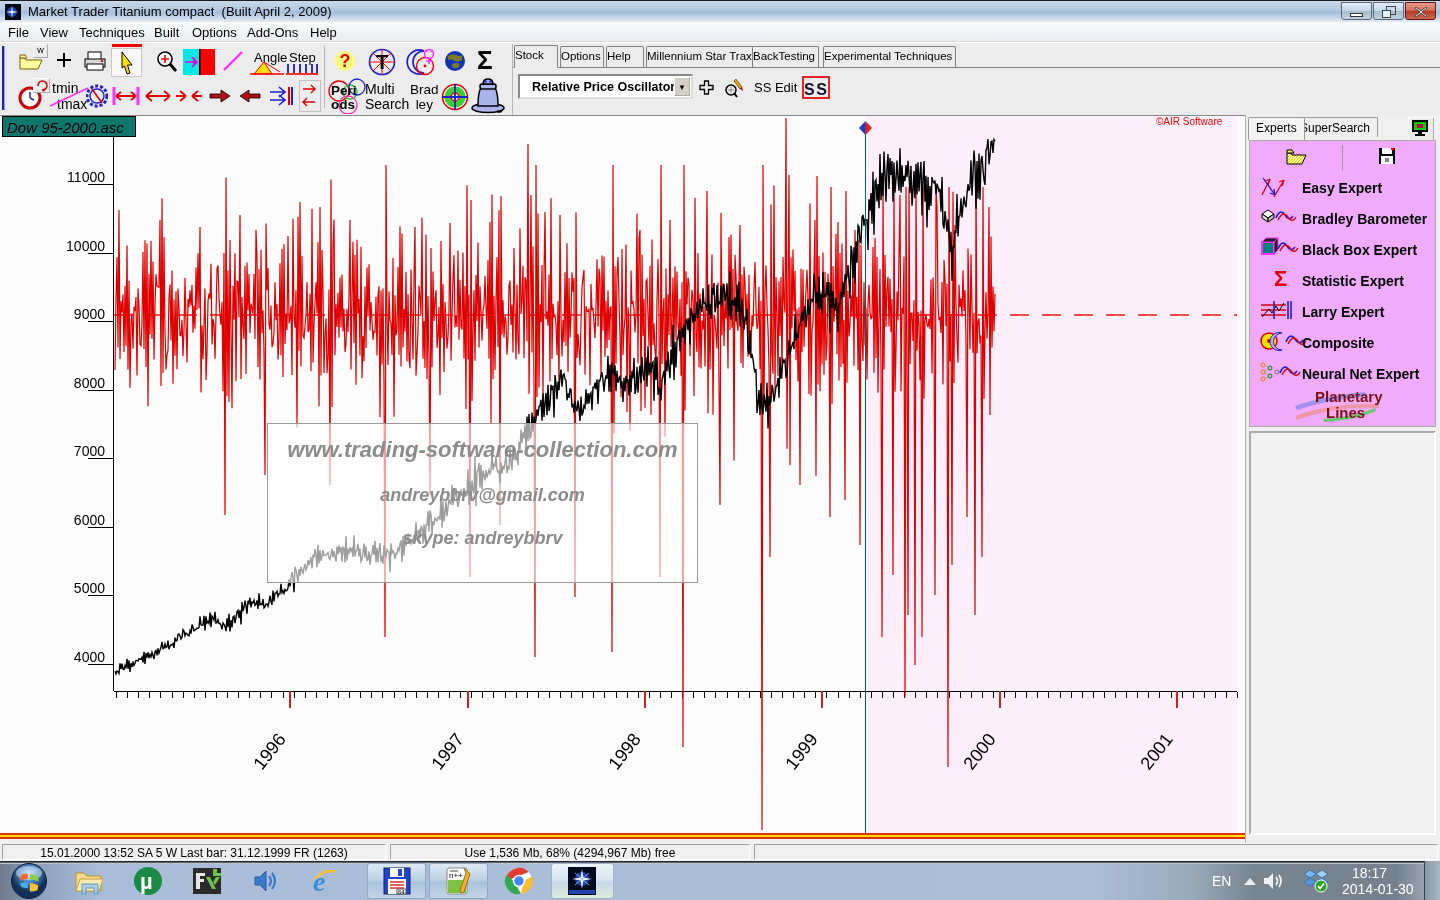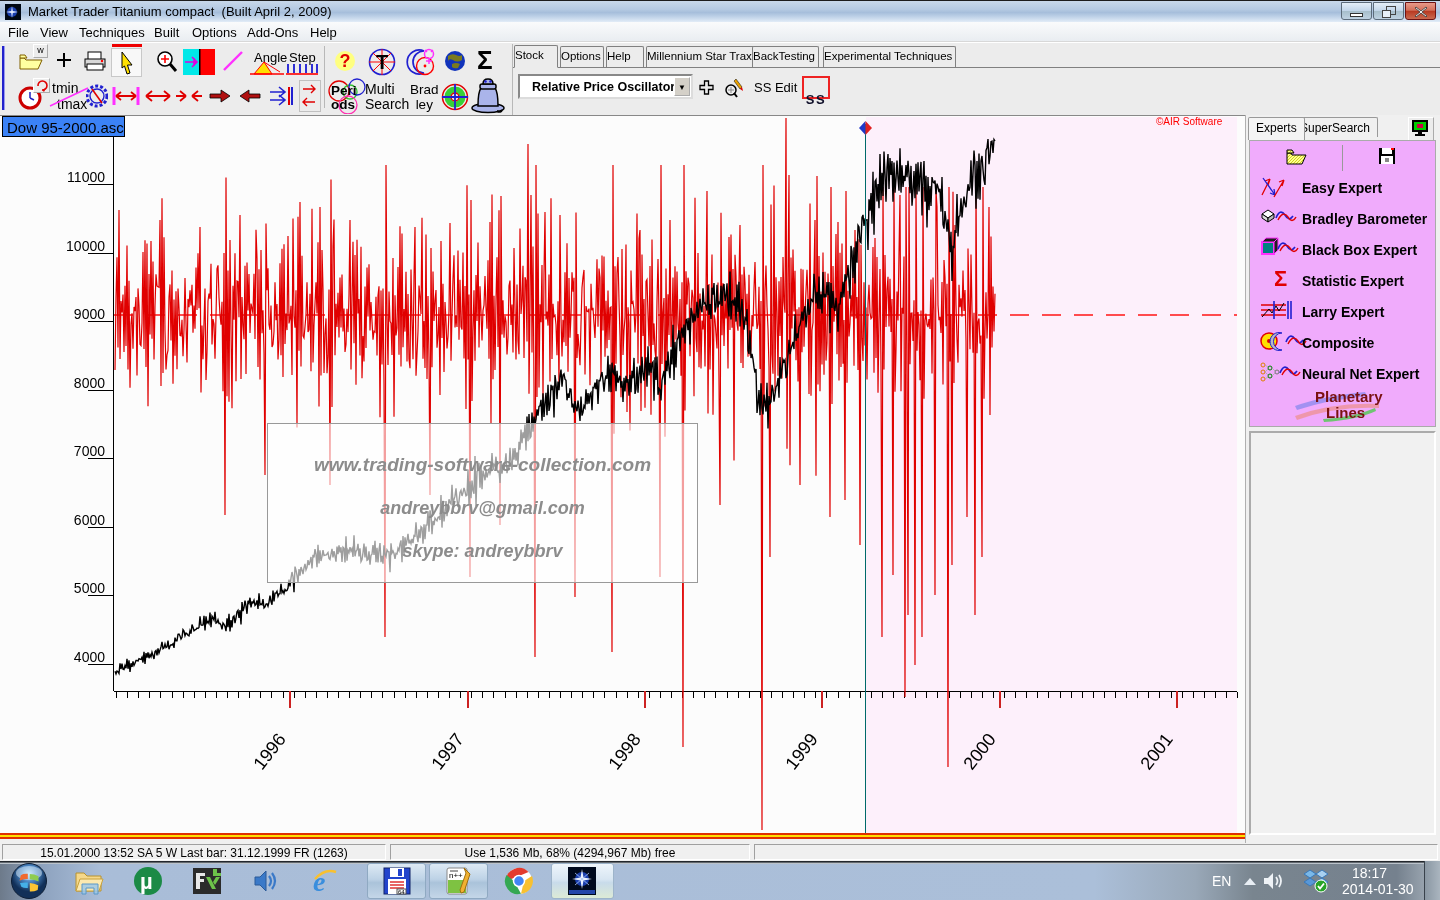--- a/index.html
+++ b/index.html
@@ -16,21 +16,21 @@
 .grip{left:2px;top:46px;width:3px;height:64px;border-left:2px solid #2222cc;border-right:1px solid #9999ee}
 .tbtxt{font-size:11px;color:#000}
 #tabpanel{left:512px;top:44px;width:928px;height:71px;background:#ececec;border-left:1px solid #b8b8b8}
 .tab{position:absolute;top:2px;height:21px;background:#ececec;border:1px solid #808080;border-bottom:none;border-radius:2px 2px 0 0;font-size:11.5px;padding:3px 0 0 0;color:#000;white-space:nowrap;overflow:hidden}
 .tabline{position:absolute;left:0;top:23px;width:928px;border-top:1px solid #808080}
 #combo{position:absolute;left:5px;top:30px;width:175px;height:25px;background:#fff;border:2px inset #dcdcdc;font-size:12.5px;font-weight:bold;padding:4px 0 0 12px;color:#000}
 #combobtn{position:absolute;left:154px;top:1px;width:16px;height:19px;background:#d4d0c8;border:1px outset #fff;font-size:8px;text-align:center;padding-top:5px}
 #chart{left:0;top:115px;width:1245px;height:718px;background:#fcfcfc;border-top:1px solid #888}
 #graybottom{left:0;top:839px;width:1245px;height:4px;background:#f0f0f0}
 #pink{left:866px;top:1px;width:371px;height:717px;background:#fdf0fb}
-#dowlabel{left:2px;top:0px;width:123px;height:21px;background:#3b82f6;border:1px solid #000;font-size:15px;padding:2px 0 0 4px;color:#000;white-space:nowrap;overflow:hidden}
+#dowlabel{left:2px;top:0px;width:134px;height:21px;background:#0f766e;border:1px solid #000;font-style:italic;font-size:15px;padding:2px 0 0 4px;color:#000;white-space:nowrap;overflow:hidden}
 #wm{left:267px;top:307px;width:431px;height:160px;background:rgba(255,255,255,0.62);border:1px solid #999;color:#8c8c8c;font-weight:bold;font-style:italic;text-align:center}
 #air{left:1156px;top:0px;color:#ff0000;font-size:10px}
 #chartbottom{left:0px;top:833px;width:1245px;height:6px;background:#ffe000;border-top:2px solid #e03000;border-bottom:2px solid #e03000}
 #rpanel{left:1245px;top:115px;width:195px;height:728px;background:#f0f0f0;border-left:1px solid #b0b0b0}
 .rtab{position:absolute;height:20px;background:#f0f0f0;border:1px solid #999;border-bottom:none;border-radius:2px 2px 0 0;font-size:12px;padding:3px 7px 0 7px;color:#000}
 #expbox{position:absolute;left:3px;top:25px;width:187px;height:287px;border:1px solid #aaa;background:#f0abfc}
 #emptybox{position:absolute;left:3px;top:316px;width:187px;height:404px;border:2px inset #fff;background:#f1f1f1}
 .expitem{position:absolute;font-weight:bold;font-size:14px;color:#000}
 #status{left:0;top:843px;width:1440px;height:18px;background:#f0f0f0;font-size:12px;color:#000}
 .spanel{position:absolute;top:1px;height:16px;border:1px solid;border-color:#a0a0a0 #fff #fff #a0a0a0;padding:1px 0 0 0;text-align:center}
@@ -216,21 +216,21 @@
       <path d="M5.5 1 L9.5 1 L9.5 5.5 L14 5.5 L14 9.5 L9.5 9.5 L9.5 14 L5.5 14 L5.5 9.5 L1 9.5 L1 5.5 L5.5 5.5 Z" fill="#ececec" stroke="#000" stroke-width="1.3"></path>
     </svg>
    <svg style="position:absolute;left:210px;top:33px" width="22" height="22" viewBox="0 0 22 22">
       <circle cx="8" cy="13" r="5" fill="none" stroke="#000" stroke-width="1.5"></circle>
       <path d="M8 10 L8 16 M5 13 L11 13" stroke="#888" stroke-width="1"></path>
       <path d="M11 16 L14 20" stroke="#000" stroke-width="2"></path>
       <path d="M13 2 L19 10 L17 12 L11 4 Z" fill="#e8a000" stroke="#000" stroke-width="0.5"></path>
       <path d="M17 12 L19 10 L20 14 Z" fill="#e00000"></path>
     </svg>
    <div style="position:absolute;left:241px;top:36px;font-size:13px;color:#000">SS Edit</div>
-   <div style="position:absolute;left:289px;top:32px;width:28px;height:23px;border:2px solid #ee2222;background:#ececec;font-size:13px;font-weight:bold;text-align:center;padding-top:14px;color:#10102a;letter-spacing:1.5px">SS</div>
+   <div style="position:absolute;left:289px;top:32px;width:28px;height:23px;border:2px solid #ee2222;background:#ececec;font-size:16px;font-weight:bold;text-align:center;padding-top:3px;color:#10102a;letter-spacing:1.5px">SS</div>
 </div>
 <div class="abs" id="chart">
  <div class="abs" id="pink"></div>
  <svg class="abs" style="left:0;top:0" width="1245" height="718" viewBox="0 0 1245 718">
 <g shape-rendering="crispEdges" stroke="#000" stroke-width="1">
 <line x1="113.5" y1="21.0" x2="113.5" y2="575.0"></line>
 <line x1="113.5" y1="575.5" x2="1237" y2="575.5"></line>
 <line x1="88" y1="68.5" x2="113" y2="68.5"></line>
 <line x1="88" y1="137.0" x2="113" y2="137.0"></line>
 <line x1="88" y1="205.5" x2="113" y2="205.5"></line>
@@ -364,21 +364,21 @@
 <text x="1149" y="655.0" font-size="18" fill="#000" transform="rotate(-52 1149 655.0)">2001</text>
 <line x1="114" y1="199.0" x2="1237" y2="199.0" stroke="#ff1515" stroke-width="1.6" stroke-dasharray="19 13"></line>
 <polyline points="115,369.1 116,295.7 117,256.3 118,346.4 119,208.9 120,357.9 121,300.1 122,311.5 123,293.6 124,351.1 125,284.7 126,345.0 127,244.5 128,368.5 129,279.7 130,386.8 131,323.0 132,312.3 133,347.8 134,305.9 135,310.0 136,296.0 137,374.5 138,287.4 139,304.8 140,343.4 141,344.7 142,322.0 143,251.1 144,347.9 145,239.3 146,366.1 147,242.5 148,405.3 149,272.9 150,333.4 151,240.0 152,337.7 153,260.6 154,358.4 155,304.5 156,273.3 157,284.9 158,285.7 159,286.2 160,219.0 161,384.9 162,197.2 163,371.9 164,236.2 165,329.5 166,368.4 167,353.8 168,349.5 169,296.0 170,283.4 171,339.5 172,269.4 173,382.8 174,298.4 175,354.8 176,290.2 177,368.3 178,287.6 179,307.0 180,334.3 181,334.8 182,318.7 183,355.2 184,328.4 185,277.0 186,322.0 187,361.4 188,297.9 189,306.3 190,289.2 191,304.4 192,283.8 193,331.8 194,304.6 195,327.8 196,266.6 197,309.0 198,252.3 199,307.3 200,226.0 201,391.4 202,324.4 203,358.2 204,321.7 205,287.4 206,379.0 207,351.2 208,300.0 209,292.5 210,297.8 211,262.8 212,343.6 213,318.1 214,323.1 215,357.7 216,314.7 217,267.8 218,264.3 219,296.1 220,313.8 221,323.6 222,300.7 223,390.3 224,252.1 225,514.0 226,176.6 227,395.3 228,269.5 229,400.7 230,239.0 231,327.9 232,407.3 233,284.8 234,318.7 235,252.3 236,380.3 237,280.1 238,280.7 239,316.3 240,214.0 241,377.9 242,295.9 243,323.8 244,338.3 245,264.8 246,373.1 247,261.6 248,309.5 249,272.9 250,331.9 251,302.6 252,306.8 253,313.0 254,272.8 255,338.1 256,228.7 257,257.3 258,365.9 259,268.2 260,378.4 261,248.9 262,332.2 263,309.2 264,351.9 265,474.0 266,222.6 267,289.3 268,267.2 269,323.5 270,328.8 271,304.6 272,346.1 273,343.3 274,330.5 275,281.2 276,319.3 277,303.1 278,358.4 279,339.1 280,262.2 281,354.2 282,247.7 283,376.1 284,243.2 285,343.0 286,312.5 287,329.1 288,235.0 289,322.5 290,317.6 291,304.7 292,374.0 293,217.5 294,315.3 295,326.7 296,289.2 297,426.4 298,215.7 299,349.8 300,201.0 301,365.5 302,254.7 303,334.8 304,336.9 305,325.8 306,313.5 307,281.2 308,330.9 309,328.8 310,292.7 311,370.2 312,207.8 313,361.4 314,323.6 315,302.8 316,281.3 317,312.5 318,241.2 319,405.6 320,206.1 321,374.4 322,248.9 323,287.7 324,371.9 325,333.4 326,317.4 327,372.3 328,354.9 329,288.5 330,484.0 331,178.4 332,405.9 333,245.2 334,218.6 335,354.2 336,302.8 337,325.9 338,291.7 339,336.4 340,276.4 341,326.5 342,273.6 343,330.5 344,307.5 345,350.9 346,343.4 347,307.7 348,331.1 349,294.0 350,219.0 351,368.6 352,297.7 353,240.7 354,342.3 355,254.0 356,383.7 357,238.7 358,312.5 359,298.1 360,354.4 361,245.8 362,377.2 363,335.1 364,360.6 365,285.6 366,347.0 367,266.4 368,315.6 369,263.2 370,329.4 371,301.1 372,320.4 373,338.6 374,330.2 375,331.2 376,295.8 377,354.4 378,294.7 379,285.3 380,416.2 381,289.5 382,363.5 383,287.4 384,382.9 385,636.0 386,164.0 387,314.1 388,364.1 389,290.4 390,320.2 391,322.2 392,353.9 393,256.9 394,415.8 395,294.2 396,334.4 397,327.0 398,266.0 399,353.7 400,225.3 401,365.4 402,232.4 403,346.2 404,308.1 405,330.6 406,270.8 407,360.6 408,292.9 409,357.7 410,367.2 411,268.5 412,319.4 413,358.2 414,276.0 415,226.0 416,374.7 417,353.0 418,330.0 419,284.5 420,296.1 421,312.9 422,216.7 423,357.8 424,320.0 425,366.9 426,233.5 427,378.0 428,294.9 429,356.7 430,494.0 431,247.0 432,366.3 433,270.6 434,320.0 435,299.8 436,289.1 437,346.8 438,334.3 439,305.9 440,394.0 441,240.0 442,337.0 443,282.8 444,371.1 445,301.1 446,320.9 447,347.5 448,335.7 449,310.3 450,222.0 451,359.8 452,313.5 453,277.6 454,254.3 455,326.4 456,314.3 457,325.9 458,249.5 459,338.8 460,278.7 461,325.6 462,328.5 463,251.5 464,357.4 465,284.9 466,408.0 467,184.2 468,358.4 469,293.4 470,576.0 471,198.9 472,399.9 473,329.0 474,289.3 475,359.7 476,273.9 477,320.1 478,241.6 479,346.4 480,285.2 481,310.9 482,339.6 483,309.4 484,304.1 485,275.0 486,306.6 487,327.8 488,259.2 489,357.8 490,221.0 491,422.4 492,193.5 493,378.2 494,294.7 495,369.0 496,298.7 497,256.2 498,346.0 499,209.3 500,524.0 501,195.0 502,333.6 503,299.2 504,336.8 505,314.9 506,320.8 507,353.5 508,336.7 509,284.8 510,279.5 511,323.9 512,303.5 513,351.4 514,246.9 515,307.4 516,358.6 517,283.4 518,340.1 519,353.3 520,227.5 521,312.9 522,298.9 523,264.8 524,357.0 525,276.2 526,279.6 527,340.5 528,143.0 529,392.8 530,304.0 531,194.0 532,351.6 533,245.5 534,385.6 535,656.0 536,164.0 537,396.0 538,212.4 539,386.4 540,303.2 541,321.3 542,263.9 543,397.4 544,272.2 545,211.0 546,318.4 547,310.6 548,324.6 549,273.6 550,380.4 551,197.3 552,358.1 553,302.7 554,315.5 555,314.3 556,323.7 557,354.2 558,300.3 559,386.2 560,214.0 561,315.9 562,355.4 563,318.8 564,341.3 565,271.3 566,344.9 567,242.2 568,370.8 569,277.0 570,336.8 571,314.4 572,271.3 573,290.7 574,276.8 575,596.0 576,211.5 577,357.1 578,333.0 579,347.4 580,364.3 581,322.3 582,286.7 583,276.1 584,268.9 585,373.4 586,305.1 587,310.0 588,310.6 589,307.6 590,384.2 591,282.7 592,309.2 593,306.7 594,322.6 595,336.9 596,305.0 597,258.2 598,325.7 599,267.6 600,276.5 601,376.1 602,254.5 603,329.4 604,255.4 605,355.8 606,299.7 607,347.3 608,289.4 609,338.9 610,306.9 611,306.1 612,651.0 613,164.0 614,432.8 615,265.3 616,362.7 617,272.1 618,256.0 619,299.7 620,336.1 621,396.2 622,247.9 623,354.0 624,329.1 625,316.6 626,243.4 627,411.0 628,306.3 629,322.1 630,429.5 631,269.6 632,303.0 633,301.0 634,308.5 635,331.4 636,312.2 637,212.4 638,362.6 639,237.6 640,229.0 641,410.0 642,253.4 643,335.1 644,298.1 645,406.8 646,280.5 647,278.6 648,314.0 649,345.2 650,265.1 651,413.8 652,238.5 653,343.9 654,322.4 655,349.7 656,359.2 657,299.2 658,257.9 659,313.7 660,576.0 661,164.0 662,363.0 663,311.2 664,297.1 665,435.8 666,267.4 667,359.7 668,293.3 669,333.9 670,219.0 671,345.9 672,322.2 673,276.5 674,346.3 675,265.3 676,338.6 677,270.5 678,322.7 679,334.5 680,298.1 681,374.8 682,281.2 683,746.0 684,164.0 685,409.6 686,270.3 687,303.4 688,276.7 689,283.2 690,355.2 691,310.1 692,288.7 693,296.7 694,395.3 695,196.8 696,337.1 697,351.1 698,252.1 699,366.2 700,292.5 701,367.4 702,319.6 703,328.5 704,304.5 705,365.6 706,290.3 707,190.0 708,412.5 709,282.9 710,368.4 711,311.0 712,253.5 713,413.8 714,313.6 715,318.9 716,333.2 717,347.4 718,281.4 719,380.8 720,504.0 721,211.7 722,334.3 723,282.3 724,345.0 725,298.9 726,317.5 727,290.1 728,367.4 729,236.1 730,328.9 731,233.4 732,326.8 733,268.0 734,459.4 735,253.8 736,274.8 737,322.3 738,329.7 739,279.7 740,224.0 741,362.1 742,273.6 743,367.1 744,265.8 745,281.9 746,324.1 747,292.8 748,355.7 749,273.8 750,354.6 751,348.1 752,314.1 753,325.5 754,287.4 755,261.0 756,307.2 757,328.0 758,323.0 759,285.7 760,368.0 761,300.1 762,829.0 763,164.0 764,405.5 765,289.9 766,264.4 767,305.3 768,327.9 769,366.2 770,556.0 771,203.4 772,353.4 773,372.7 774,184.5 775,390.6 776,276.2 777,311.6 778,374.7 779,280.2 780,335.1 781,276.0 782,377.5 783,256.1 784,300.2 785,311.8 786,117.0 787,447.8 788,276.5 789,174.0 790,464.2 791,256.4 792,327.6 793,248.4 794,310.5 795,269.8 796,359.2 797,308.3 798,380.6 799,306.2 800,484.0 801,267.8 802,351.3 803,268.4 804,345.8 805,311.7 806,289.6 807,268.7 808,297.5 809,393.0 810,202.5 811,394.8 812,329.2 813,321.8 814,271.3 815,219.0 816,474.7 817,174.9 818,383.4 819,255.0 820,390.3 821,290.5 822,363.5 823,251.5 824,373.8 825,270.7 826,359.6 827,341.9 828,272.6 829,301.1 830,516.0 831,186.0 832,403.0 833,264.9 834,320.8 835,301.3 836,233.0 837,353.3 838,221.1 839,379.5 840,251.8 841,366.1 842,242.5 843,362.7 844,319.1 845,499.0 846,190.1 847,381.8 848,289.8 849,335.5 850,322.7 851,294.3 852,315.8 853,262.4 854,364.7 855,229.0 856,317.4 857,296.1 858,369.0 859,238.2 860,544.0 861,243.8 862,337.9 863,359.9 864,281.3 865,344.6 866,306.6 867,378.5 868,303.1 869,283.8 870,311.6 871,317.7 872,316.2 873,246.0 874,371.7 875,237.1 876,357.1 877,256.0 878,391.7 879,319.0 880,268.0 881,365.8 882,636.0 883,186.0 884,368.5 885,254.1 886,325.9 887,288.8 888,275.7 889,325.5 890,277.8 891,331.0 892,298.0 893,574.0 894,186.0 895,390.8 896,349.3 897,290.6 898,319.4 899,252.3 900,194.0 901,390.2 902,306.7 903,312.7 904,255.6 905,696.0 906,186.0 907,343.5 908,614.0 909,186.0 910,363.2 911,312.3 912,312.0 913,339.9 914,299.2 915,664.0 916,186.0 917,349.7 918,311.1 919,323.2 920,379.2 921,309.6 922,636.0 923,186.0 924,397.7 925,319.5 926,312.7 927,323.3 928,326.1 929,318.1 930,328.0 931,278.6 932,372.6 933,276.6 934,309.8 935,594.0 936,189.5 937,206.0 938,304.1 939,319.2 940,315.8 941,332.0 942,281.1 943,383.6 944,259.1 945,276.5 946,325.2 947,282.7 948,766.0 949,186.0 950,360.6 951,313.1 952,564.0 953,190.8 954,382.0 955,224.0 956,303.9 957,338.0 958,361.6 959,283.7 960,306.1 961,297.3 962,315.6 963,269.5 964,309.9 965,289.0 966,340.0 967,516.0 968,247.5 969,298.8 970,348.3 971,253.5 972,308.9 973,351.8 974,311.8 975,614.0 976,186.0 977,352.3 978,321.1 979,317.5 980,342.6 981,334.6 982,556.0 983,186.0 984,397.8 985,330.0 986,291.2 987,337.4 988,312.3 989,206.0 990,413.9 991,235.4 992,346.6 993,285.6 994,330.6 995,292.7" fill="none" stroke="#e00000" stroke-width="1.2" transform="translate(0,-115)"></polyline>
 <polyline points="115,670.2 116,672.9 117,670.1 118,670.7 119,672.5 120,662.4 121,668.0 122,662.7 123,668.2 124,668.5 125,664.5 126,667.2 127,657.8 128,667.8 129,659.3 130,671.0 131,662.3 132,665.8 133,660.4 134,664.4 135,662.2 136,659.4 137,659.5 138,660.1 139,657.7 140,658.2 141,658.4 142,656.2 143,661.5 144,650.7 145,663.0 146,652.1 147,656.7 148,651.3 149,657.2 150,653.6 151,655.8 152,651.3 153,654.5 154,658.0 155,650.6 156,649.5 157,654.3 158,647.4 159,652.1 160,649.1 161,645.9 162,640.8 163,647.7 164,646.8 165,642.9 166,646.6 167,645.9 168,639.7 169,648.2 170,645.1 171,643.7 172,643.9 173,642.8 174,646.9 175,636.6 176,639.8 177,639.8 178,633.3 179,633.0 180,634.9 181,638.1 182,636.3 183,628.6 184,630.0 185,634.7 186,632.1 187,632.8 188,634.3 189,634.9 190,629.7 191,632.6 192,623.5 193,626.2 194,629.7 195,628.9 196,628.5 197,627.1 198,627.5 199,626.5 200,615.4 201,623.8 202,624.3 203,624.0 204,614.7 205,629.5 206,615.4 207,621.9 208,620.5 209,622.5 210,611.6 211,626.1 212,615.1 213,616.9 214,619.1 215,610.9 216,622.0 217,621.4 218,618.8 219,622.5 220,622.5 221,624.2 222,628.3 223,622.0 224,623.3 225,625.4 226,630.2 227,617.4 228,626.2 229,612.9 230,630.5 231,619.1 232,626.5 233,616.1 234,615.0 235,622.2 236,616.9 237,610.7 238,609.3 239,616.8 240,609.2 241,623.4 242,601.1 243,610.0 244,606.5 245,599.7 246,604.9 247,612.8 248,599.8 249,602.1 250,596.7 251,606.4 252,601.1 253,601.7 254,599.2 255,604.3 256,603.1 257,599.4 258,607.9 259,592.2 260,603.8 261,603.0 262,603.8 263,598.0 264,607.0 265,605.9 266,603.1 267,602.8 268,605.2 269,601.1 270,594.5 271,600.7 272,603.7 273,589.5 274,600.4 275,592.1 276,592.1 277,590.3 278,595.3 279,592.9 280,592.7 281,582.9 282,591.7 283,589.7 284,592.4 285,588.6 286,589.8 287,589.4 288,587.0 289,578.5 290,585.5 291,577.1 292,571.0 293,575.6 294,591.3 295,565.6 296,569.2 297,574.4 298,581.5 299,568.0 300,574.6 301,566.0 302,569.0 303,573.2 304,566.8 305,562.9 306,568.8 307,566.2 308,559.1 309,564.1 310,560.8 311,556.0 312,567.5 313,553.9 314,556.4 315,548.2 316,553.2 317,566.1 318,543.9 319,562.5 320,549.2 321,560.0 322,555.4 323,549.1 324,554.5 325,554.1 326,554.1 327,553.0 328,551.5 329,557.4 330,558.5 331,553.2 332,547.8 333,556.5 334,550.2 335,555.1 336,560.7 337,545.6 338,553.2 339,544.3 340,551.5 341,546.2 342,561.0 343,546.3 344,547.4 345,561.4 346,535.3 347,559.7 348,549.3 349,551.6 350,546.2 351,550.0 352,547.6 353,555.9 354,534.3 355,555.3 356,550.3 357,548.8 358,542.8 359,555.4 360,547.3 361,560.6 362,558.6 363,551.6 364,542.6 365,556.4 366,545.5 367,559.3 368,558.6 369,550.4 370,563.7 371,554.2 372,553.2 373,544.0 374,554.0 375,539.9 376,561.3 377,546.8 378,561.4 379,549.1 380,542.1 381,561.1 382,554.9 383,562.6 384,544.3 385,553.4 386,555.7 387,548.8 388,550.6 389,550.9 390,571.3 391,542.3 392,552.0 393,549.9 394,552.5 395,557.9 396,552.4 397,553.0 398,547.3 399,549.6 400,542.8 401,539.4 402,561.1 403,535.0 404,554.4 405,536.4 406,544.6 407,539.3 408,532.9 409,542.5 410,539.8 411,542.6 412,538.0 413,542.2 414,534.6 415,535.0 416,521.3 417,535.3 418,541.1 419,528.3 420,537.2 421,525.6 422,526.7 423,542.6 424,523.4 425,538.3 426,524.2 427,524.0 428,510.2 429,530.6 430,509.3 431,513.4 432,533.3 433,519.8 434,524.2 435,517.1 436,518.6 437,519.8 438,516.3 439,515.9 440,519.0 441,494.1 442,526.6 443,499.9 444,520.5 445,511.8 446,500.1 447,515.1 448,506.6 449,498.3 450,501.6 451,502.9 452,483.9 453,503.9 454,498.4 455,495.2 456,487.3 457,498.5 458,506.2 459,500.3 460,491.4 461,489.3 462,495.0 463,491.6 464,487.0 465,490.5 466,494.9 467,494.2 468,468.4 469,504.1 470,480.4 471,497.3 472,479.5 473,489.6 474,492.7 475,454.9 476,505.2 477,470.5 478,469.3 479,461.9 480,486.7 481,463.7 482,488.3 483,469.6 484,473.8 485,479.3 486,469.1 487,476.5 488,472.4 489,468.7 490,472.6 491,469.4 492,452.1 493,468.9 494,463.5 495,464.9 496,455.7 497,468.9 498,471.1 499,470.0 500,482.0 501,460.8 502,472.7 503,465.0 504,468.2 505,462.1 506,452.4 507,472.2 508,466.2 509,467.7 510,446.8 511,461.2 512,469.2 513,447.2 514,458.6 515,447.0 516,459.6 517,451.4 518,464.3 519,440.8 520,448.7 521,428.6 522,442.2 523,431.3 524,437.1 525,423.6 526,449.5 527,415.6 528,440.3 529,413.1 530,437.1 531,435.6 532,411.6 533,430.6 534,415.6 535,423.1 536,418.5 537,408.4 538,414.7 539,405.5 540,404.9 541,398.9 542,419.7 543,392.2 544,416.0 545,402.3 546,391.7 547,414.2 548,383.8 549,409.9 550,404.3 551,383.9 552,389.0 553,384.6 554,416.4 555,374.0 556,382.4 557,398.1 558,380.5 559,389.2 560,375.1 561,368.6 562,385.6 563,374.1 564,372.9 565,378.1 566,379.2 567,399.3 568,392.5 569,396.9 570,388.0 571,388.3 572,406.4 573,402.5 574,411.8 575,400.1 576,406.8 577,410.3 578,399.5 579,407.9 580,419.9 581,395.6 582,414.6 583,411.3 584,404.8 585,406.7 586,388.3 587,403.1 588,392.1 589,402.7 590,393.3 591,391.7 592,409.1 593,386.4 594,386.8 595,381.7 596,388.1 597,378.3 598,403.0 599,379.6 600,379.7 601,374.6 602,371.0 603,379.4 604,390.6 605,379.7 606,374.5 607,377.8 608,354.8 609,390.8 610,363.5 611,391.1 612,361.7 613,370.7 614,372.8 615,364.2 616,390.3 617,369.7 618,381.8 619,378.0 620,374.8 621,386.7 622,380.2 623,400.9 624,376.7 625,390.5 626,374.9 627,381.6 628,378.1 629,394.7 630,373.9 631,391.2 632,369.8 633,377.3 634,356.9 635,392.9 636,388.2 637,365.8 638,391.8 639,373.0 640,364.5 641,382.1 642,355.9 643,372.7 644,379.7 645,364.4 646,356.3 647,385.7 648,345.2 649,374.5 650,361.8 651,371.8 652,362.6 653,361.1 654,399.8 655,356.3 656,378.9 657,355.5 658,393.8 659,387.5 660,388.8 661,399.4 662,379.1 663,374.4 664,369.9 665,383.8 666,359.6 667,370.2 668,350.6 669,367.8 670,377.2 671,348.5 672,363.5 673,323.8 674,379.1 675,340.9 676,366.4 677,339.3 678,336.6 679,329.2 680,350.1 681,331.9 682,326.6 683,336.7 684,323.6 685,342.5 686,319.0 687,318.2 688,329.2 689,316.7 690,343.4 691,306.9 692,311.3 693,321.6 694,312.5 695,320.5 696,314.1 697,300.8 698,316.9 699,307.7 700,297.7 701,308.2 702,311.2 703,287.4 704,302.7 705,301.8 706,305.3 707,309.5 708,284.1 709,313.9 710,303.1 711,317.9 712,286.7 713,293.7 714,282.1 715,311.4 716,306.1 717,283.7 718,306.5 719,300.4 720,303.4 721,284.7 722,304.9 723,286.6 724,283.0 725,300.0 726,294.8 727,282.4 728,306.3 729,315.5 730,270.4 731,318.5 732,300.6 733,299.5 734,304.5 735,296.4 736,320.6 737,283.5 738,310.9 739,280.7 740,325.5 741,310.4 742,298.0 743,317.5 744,328.7 745,317.1 746,318.7 747,308.1 748,349.3 749,352.9 750,329.3 751,357.0 752,353.0 753,358.1 754,366.4 755,371.5 756,367.9 757,412.0 758,402.7 759,389.1 760,414.1 761,382.3 762,407.0 763,413.4 764,393.6 765,400.8 766,410.6 767,381.7 768,427.4 769,395.1 770,402.4 771,400.8 772,383.8 773,388.3 774,400.7 775,393.3 776,385.8 777,384.3 778,377.1 779,396.8 780,356.0 781,377.7 782,368.1 783,358.6 784,360.9 785,358.9 786,377.1 787,373.4 788,355.8 789,338.7 790,353.2 791,347.8 792,344.8 793,340.8 794,348.1 795,313.3 796,339.8 797,332.5 798,337.2 799,326.0 800,323.8 801,318.7 802,310.6 803,319.6 804,309.2 805,305.1 806,326.4 807,313.7 808,298.0 809,313.9 810,310.8 811,298.1 812,299.2 813,301.2 814,272.7 815,286.5 816,302.5 817,290.7 818,307.8 819,275.6 820,308.1 821,293.3 822,312.4 823,271.1 824,296.4 825,294.0 826,296.2 827,281.1 828,294.3 829,281.0 830,332.2 831,282.1 832,306.9 833,290.1 834,306.9 835,310.0 836,296.9 837,308.0 838,330.7 839,303.2 840,303.0 841,290.8 842,296.7 843,280.9 844,296.1 845,273.2 846,278.4 847,275.6 848,264.0 849,280.4 850,297.7 851,244.9 852,250.3 853,276.9 854,246.2 855,282.5 856,240.2 857,261.7 858,224.3 859,225.9 860,240.4 861,241.6 862,216.5 863,213.9 864,224.9 865,218.2 866,219.0 867,218.8 868,248.9 869,198.2 870,209.6 871,192.1 872,222.8 873,170.8 874,233.8 875,180.5 876,178.7 877,200.5 878,183.0 879,207.3 880,153.0 881,199.3 882,171.9 883,194.9 884,150.5 885,172.5 886,200.7 887,166.8 888,153.0 889,187.9 890,157.1 891,174.0 892,160.1 893,200.8 894,161.4 895,191.7 896,177.8 897,159.5 898,177.2 899,189.8 900,147.3 901,191.6 902,164.4 903,185.9 904,174.9 905,180.0 906,164.1 907,176.1 908,159.8 909,173.2 910,192.3 911,164.9 912,204.8 913,190.0 914,170.0 915,197.2 916,162.8 917,193.5 918,161.2 919,190.5 920,173.0 921,160.9 922,214.6 923,177.8 924,160.1 925,200.7 926,174.8 927,226.4 928,176.1 929,209.1 930,185.1 931,204.9 932,176.1 933,180.9 934,181.8 935,179.6 936,193.3 937,182.6 938,185.9 939,191.2 940,187.8 941,210.6 942,175.9 943,223.5 944,227.7 945,210.0 946,219.7 947,230.8 948,218.3 949,232.1 950,251.1 951,230.7 952,280.0 953,244.7 954,247.1 955,229.1 956,232.1 957,193.0 958,235.4 959,215.5 960,214.6 961,197.3 962,216.5 963,204.7 964,195.5 965,203.1 966,206.3 967,193.0 968,183.2 969,189.9 970,186.2 971,159.4 972,194.6 973,172.5 974,149.5 975,164.1 976,207.7 977,160.1 978,197.8 979,152.4 980,198.8 981,159.9 982,155.0 983,168.7 984,179.1 985,183.9 986,149.5 987,146.7 988,138.1 989,163.1 990,155.2 991,140.7 992,140.2 993,152.0 994,138.4 995,140.0" fill="none" stroke="#000" stroke-width="1.4" transform="translate(0,-115)"></polyline>
 <line x1="865.5" y1="8.0" x2="865.5" y2="718" stroke="#006a6a" stroke-width="1.2" shape-rendering="crispEdges"></line>
 <path d="M865.5 5.0 L859 12.0 L865.5 19.0 Z" fill="#2038c8"></path>
 <path d="M865.5 5.0 L872 12.0 L865.5 19.0 Z" fill="#e02020"></path>
 </svg>
  <div class="abs" id="dowlabel">Dow 95-2000.asc</div>
  <div class="abs" id="wm">
-   <div style="margin-top:30px;font-size:19px">www.trading-software-collection.com</div>
+   <div style="margin-top:13px;font-size:22px">www.trading-software-collection.com</div>
    <div style="margin-top:22px;font-size:18px">andreybbrv@gmail.com</div>
    <div style="margin-top:22px;font-size:18px">skype: andreybbrv</div>
  </div>
  <div class="abs" id="air">©AIR Software</div>
 </div>
 <div class="abs" id="chartbottom"></div>
 <div class="abs" id="graybottom"></div>
 <div class="abs" id="rpanel">
  <div class="rtab" style="left:2px;top:2px;background:#f4f4f4;z-index:2;height:23px">Experts</div>
  <div class="rtab" style="left:46px;top:2px">SuperSearch</div>

